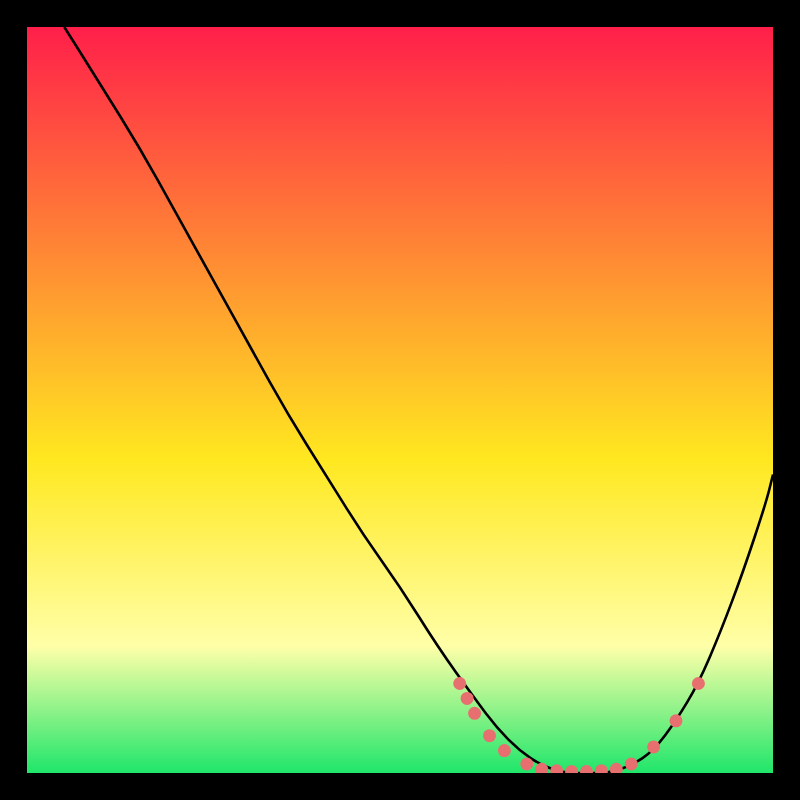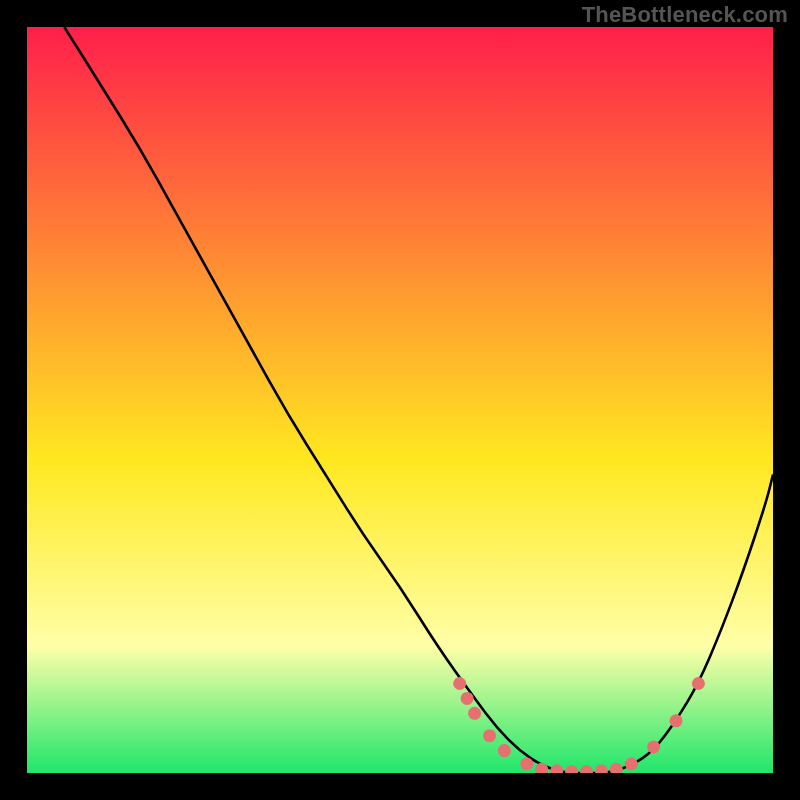--- a/index.html
+++ b/index.html
@@ -37,21 +37,20 @@
   .plot svg {
     display: block;
     width: 746px;
     height: 746px;
   }
 </style>
 </head>
 <body>
 
 <div class="stage">
-  <div class="watermark">TheBottleneck.com</div>
 
   <div class="plot">
     <svg viewBox="0 0 746 746">
       <defs>
         <linearGradient id="bg-grad" x1="0" y1="0" x2="0" y2="1">
           <stop id="grad-stop-0" offset="0%" stop-color="#ff1f4a"></stop>
           <stop id="grad-stop-1" offset="58%" stop-color="#ffe820"></stop>
           <stop id="grad-stop-2" offset="83%" stop-color="#ffffa8"></stop>
           <stop id="grad-stop-3" offset="100%" stop-color="#1fe66a"></stop>
         </linearGradient>

